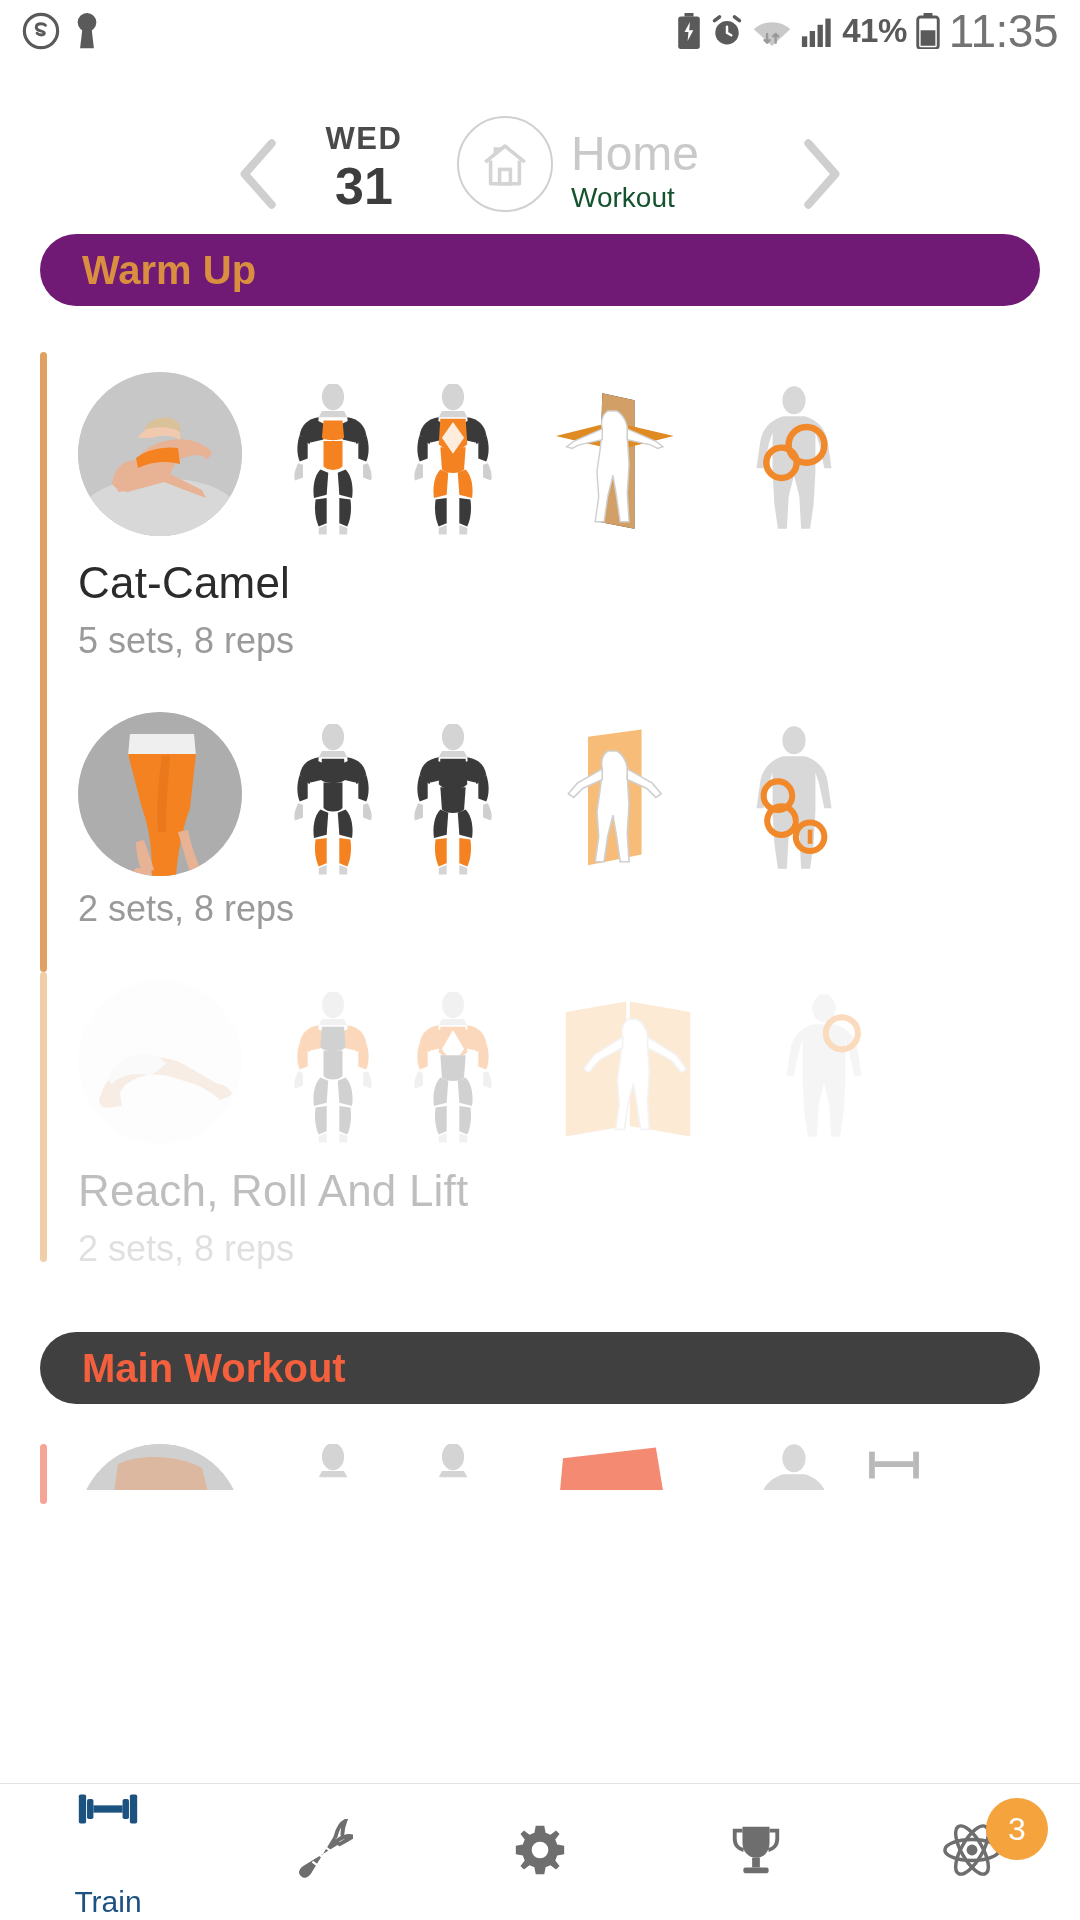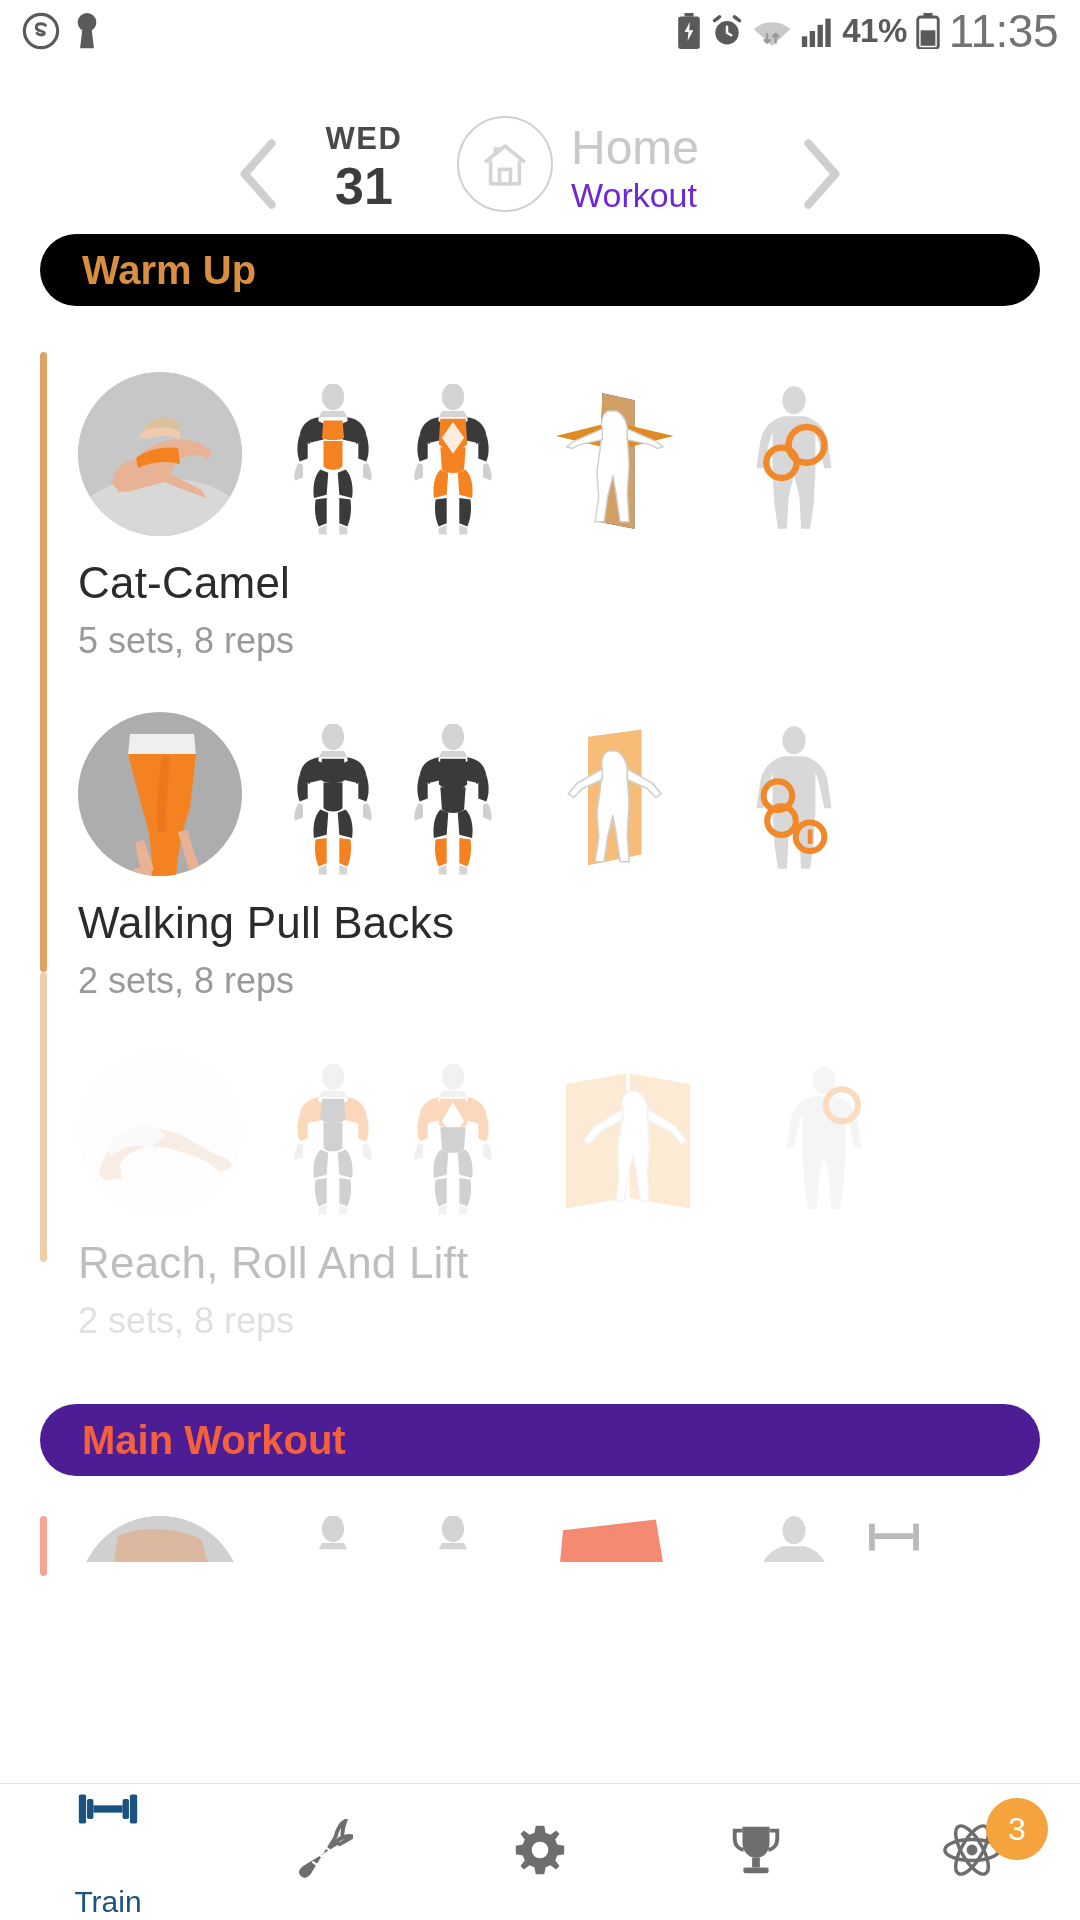--- a/index.html
+++ b/index.html
@@ -40,39 +40,39 @@
   .date-dow { font-size:31px; font-weight:bold; color:#4a4a4a; letter-spacing:1.5px; }
   .date-num { font-size:52px; font-weight:bold; color:#3d3d3d; margin-top:6px; }
   .circle-icon {
     width:96px; height:96px; border-radius:50%;
     border:2px solid #d0d0d0;
     display:flex; align-items:center; justify-content:center;
     margin:0 18px;
   }
   .plan-block { line-height:1; width:220px; }
   .plan-title { font-size:48px; color:#c9c9c9; font-weight:400; }
-  .plan-sub { font-size:34px; color:#6d28d9; margin-top:6px; }
+  .plan-sub { font-size:28px; color:#14532d; margin-top:6px; }
 
   
   .scroll {
     position:absolute;
     top:212px; left:0; right:0; bottom:137px;
     overflow:hidden;
   }
 
   
   .banner {
     margin:22px 40px 0 40px;
     height:72px;
     border-radius:36px;
     display:flex; align-items:center;
     padding-left:42px;
   }
-  .banner.warm { background:#000000; }
-  .banner.main { background:#4c1d95; }
+  .banner.warm { background:#701a75; }
+  .banner.main { background:#404040; }
   .banner-label { font-size:40px; font-weight:bold; }
   .banner.warm .banner-label { color:#d98f3f; }
   .banner.main .banner-label { color:#f4603e; }
 
   
   .group { position:relative; padding-left:40px; }
   .group-bar {
     position:absolute; left:40px; top:0; bottom:0;
     width:7px; border-radius:4px;
   }
@@ -388,21 +388,20 @@
             <svg width="120" height="150" viewBox="0 0 62 84">
               <ellipse cx="31" cy="8" rx="6.5" ry="7.8" fill="#d8d8d8"></ellipse>
               <path d="M25 17 C18 19 13 24 12 32 L10 46 L14 46 L17 32 L19 26 L19 48 L20 66 L22 80 L27 80 L28 62 L31 50 L34 62 L35 80 L40 80 L42 66 L43 48 L43 26 L45 32 L48 46 L52 46 L50 32 C49 24 44 19 37 17 Z" fill="#d8d8d8"></path>
               <circle cx="22" cy="39" r="8" fill="none" stroke="#f1892a" stroke-width="3.4"></circle>
               <circle cx="24" cy="53" r="8" fill="none" stroke="#f1892a" stroke-width="3.4"></circle>
               <circle cx="40" cy="62" r="8" fill="none" stroke="#f1892a" stroke-width="3.4"></circle>
               <path d="M40 58 L40 66" stroke="#f1892a" stroke-width="2.6"></path>
             </svg>
           </div>
         </div>
-        <div class="ex-title">Walking Pull Backs</div>
         <div class="ex-sub">2 sets, 8 reps</div>
       </div>
 
       <div class="exercise faded" style="padding-top:42px;">
         <div class="ex-icons">
           <div class="thumb" style="background:#ffffff;">
             <svg width="164" height="164" viewBox="0 0 164 164">
               <circle cx="82" cy="82" r="82" fill="#fbfbfb"></circle>
               <path d="M22 118 C26 100 40 86 58 80 C78 74 98 78 112 88 L140 104 C146 108 150 112 152 116 L142 120 C136 114 126 108 116 104 L90 96 C74 92 58 96 46 106 L38 120 Z" fill="#e8c4a8"></path>
               <path d="M30 100 C34 86 46 76 60 74 C72 72 82 76 88 84 L72 96 C60 92 44 94 34 104 Z" fill="#efefef"></path>

